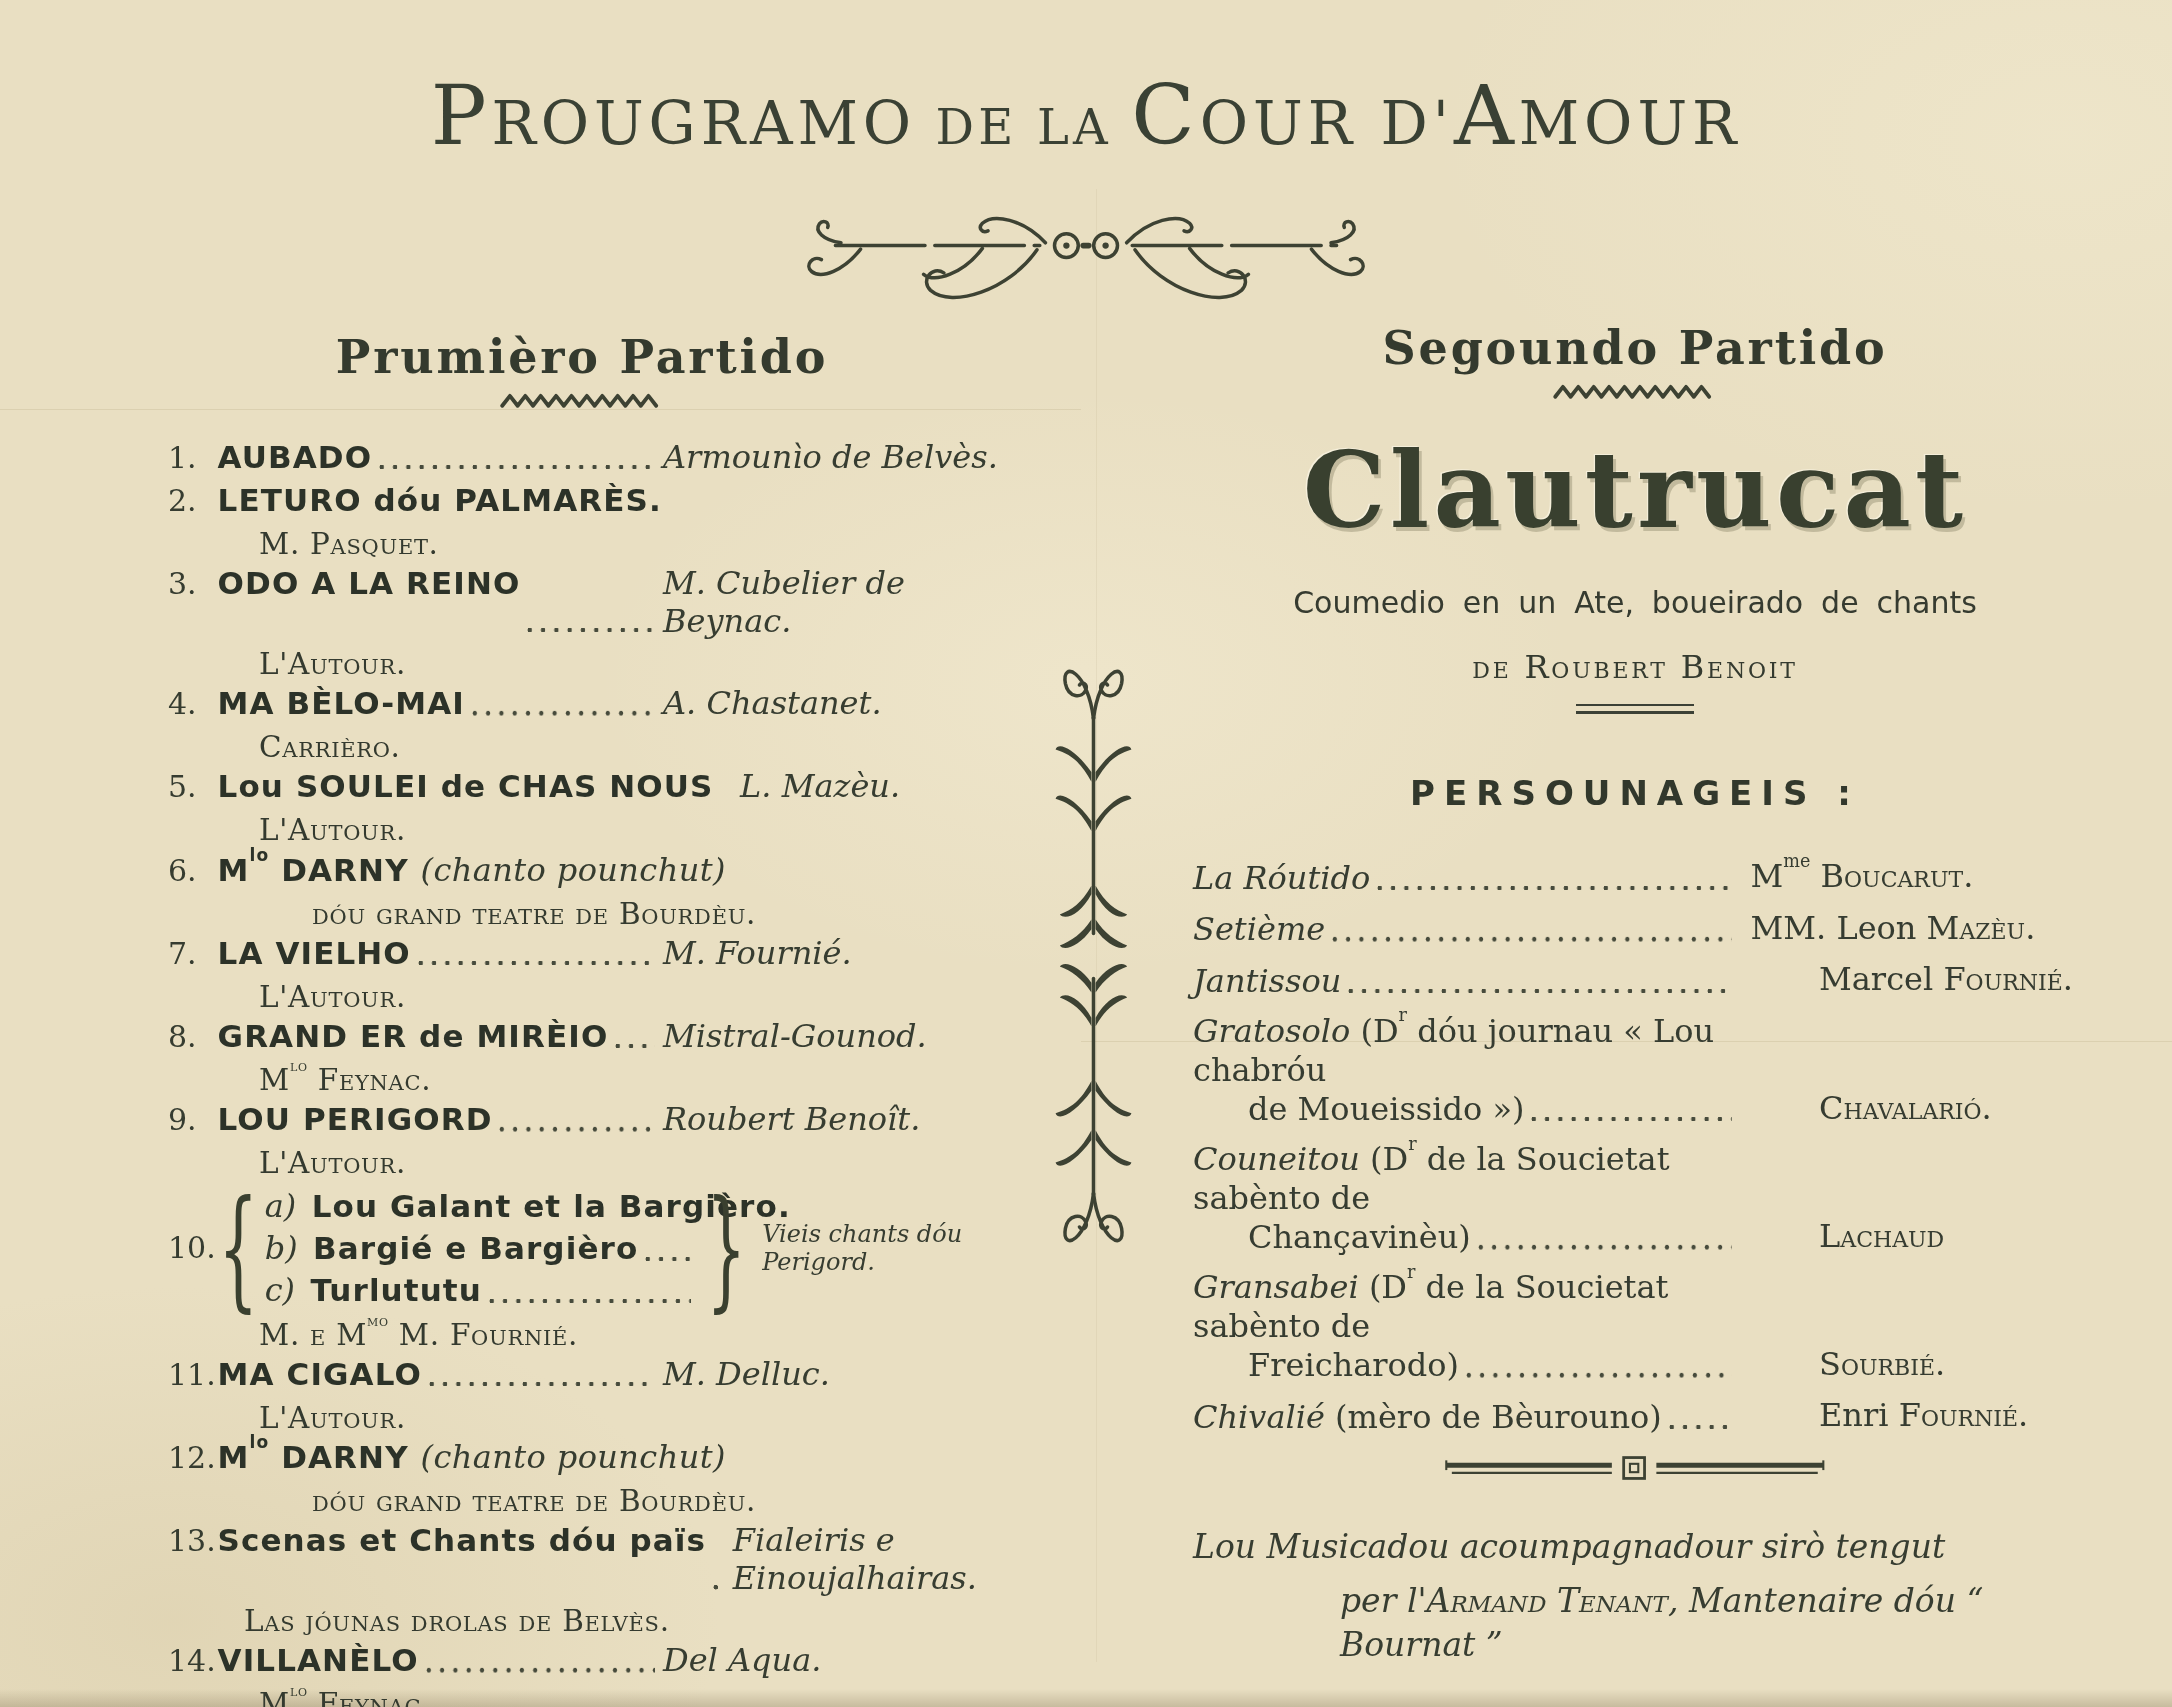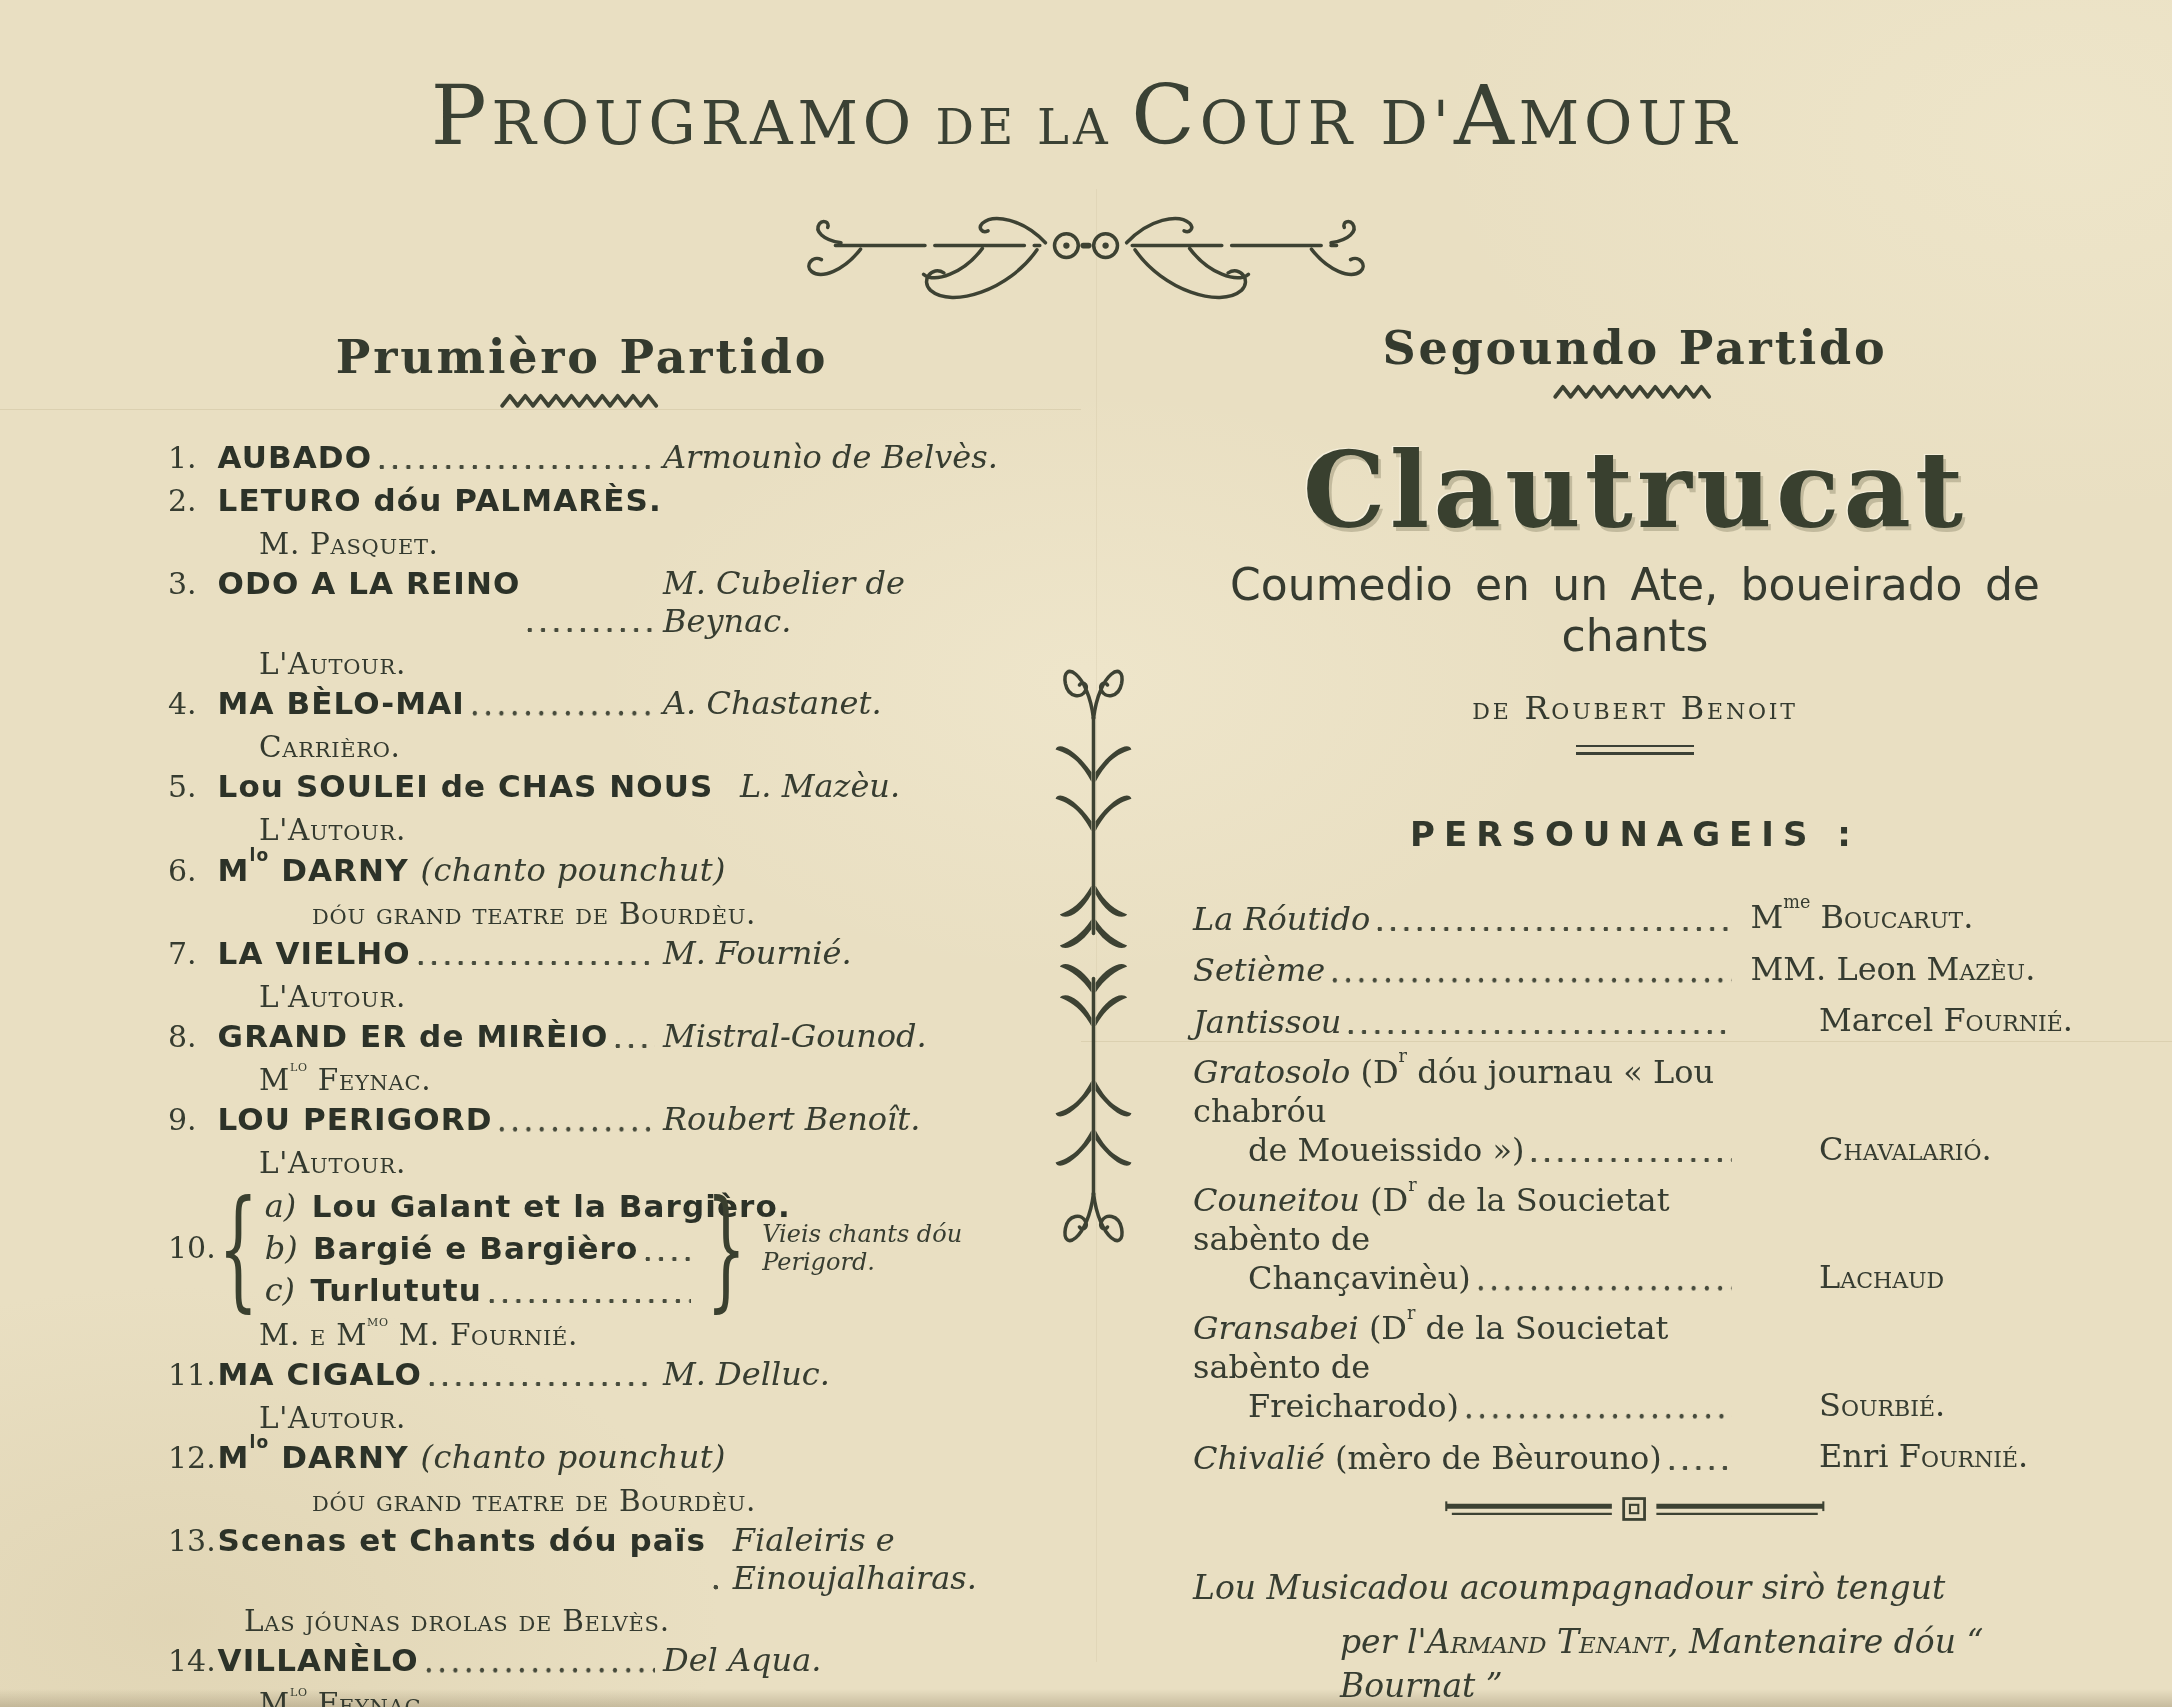--- a/index.html
+++ b/index.html
@@ -63,22 +63,22 @@
     font-weight:normal;padding:0 2.8px;}
   .g-entries{width:435px;}
   .g-entry{display:flex;align-items:baseline;line-height:42px;}
   .g-label{flex:none;font-style:italic;font-size:32px;margin-right:9.8px;color:#363c30;}
   .g-author{flex:1;font-style:italic;font-size:24px;color:#373d31;padding-left:9.8px;}
 
   
   .play-title{font-family:"DejaVu Serif","Liberation Serif",serif;font-weight:bold;
     font-size:104px;letter-spacing:4.2px;text-align:center;color:#39402f;margin:24px 0 0 0;
     text-shadow:2.8px 3.5px 0 rgba(95,88,60,0.28), -1.4px -1.4px 0 rgba(255,252,238,0.55);}
-  .subtitle{font-family:"DejaVu Sans","Liberation Sans",sans-serif;font-size:44px;
-    color:#363b30;text-align:center;word-spacing:8.4px;margin-top:7px;}
+  .subtitle{font-family:"DejaVu Sans","Liberation Sans",sans-serif;font-size:30px;
+    color:#363b30;text-align:center;word-spacing:8.4px;margin-top:33px;}
   .byline{font-variant:small-caps;font-size:32px;letter-spacing:2.8px;text-align:center;
     color:#343a2f;margin-top:28px;}
   .dbl-rule{width:118px;height:5.6px;margin:18px auto 0 auto;
     border-top:2.1px solid #3c4136;border-bottom:3.5px solid #3c4136;}
   .cast-heading{font-family:"DejaVu Sans","Liberation Sans",sans-serif;font-weight:bold;
     font-size:34px;letter-spacing:9px;text-align:center;color:#32382c;margin-top:59px;}
   .cast-list{margin-top:44px;}
   .cast-row{display:flex;align-items:flex-end;margin-bottom:11.2px;}
   .cast-role{flex:none;width:547px;font-size:32px;line-height:39px;color:#363c31;}
   .cast-line{display:block;}

